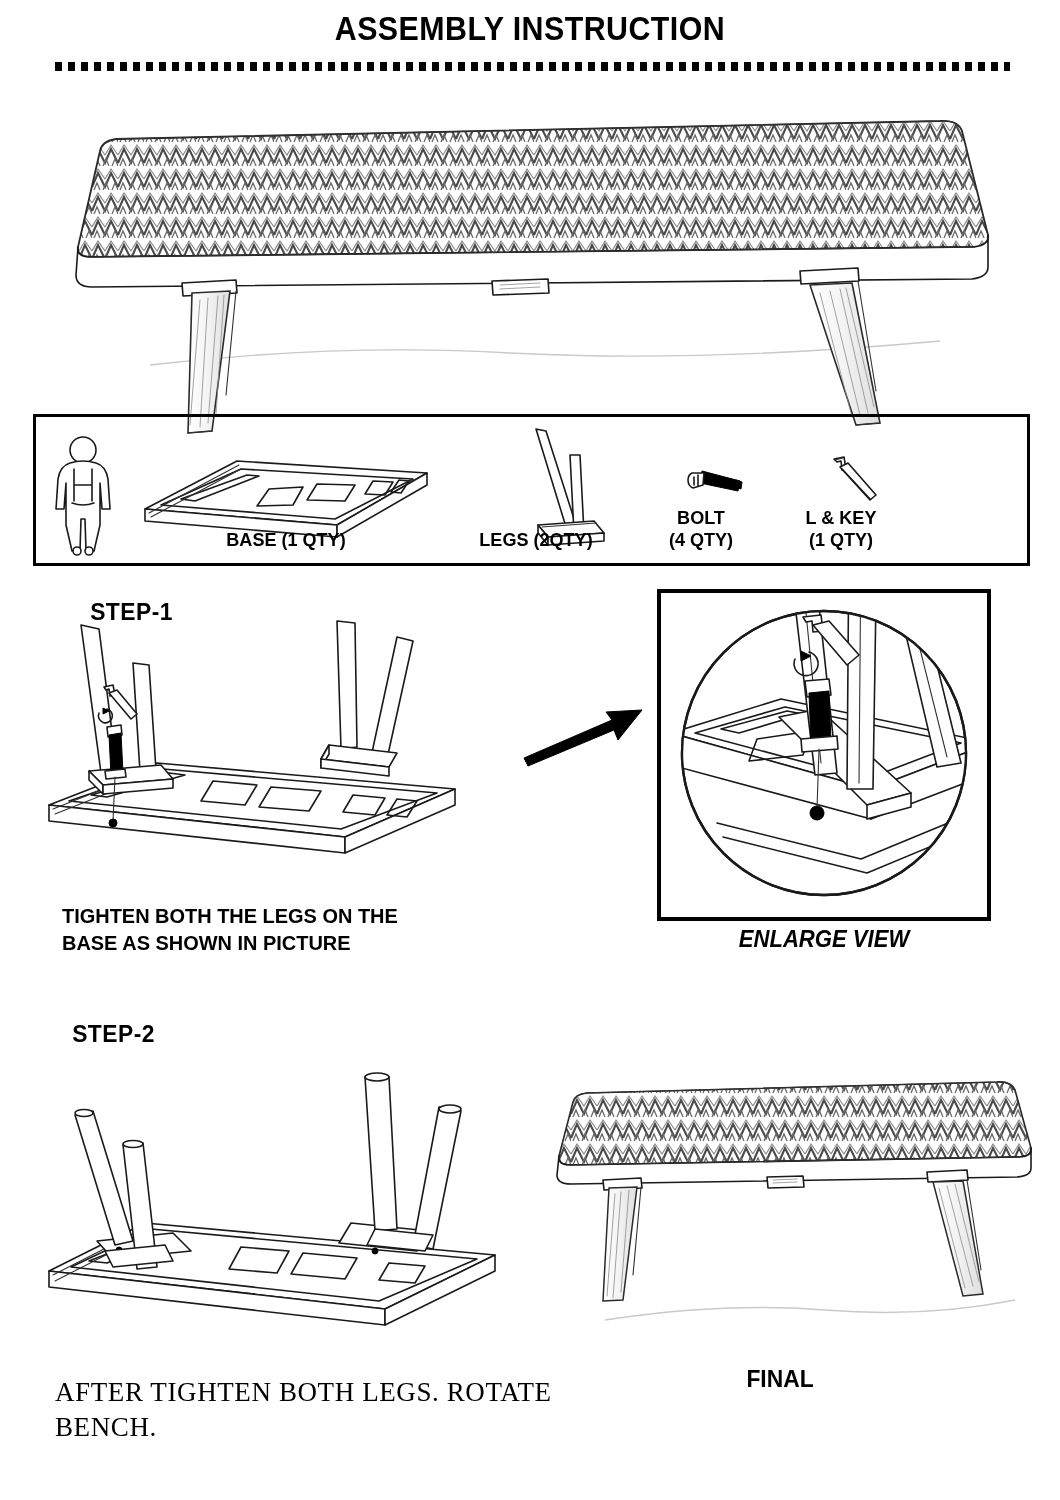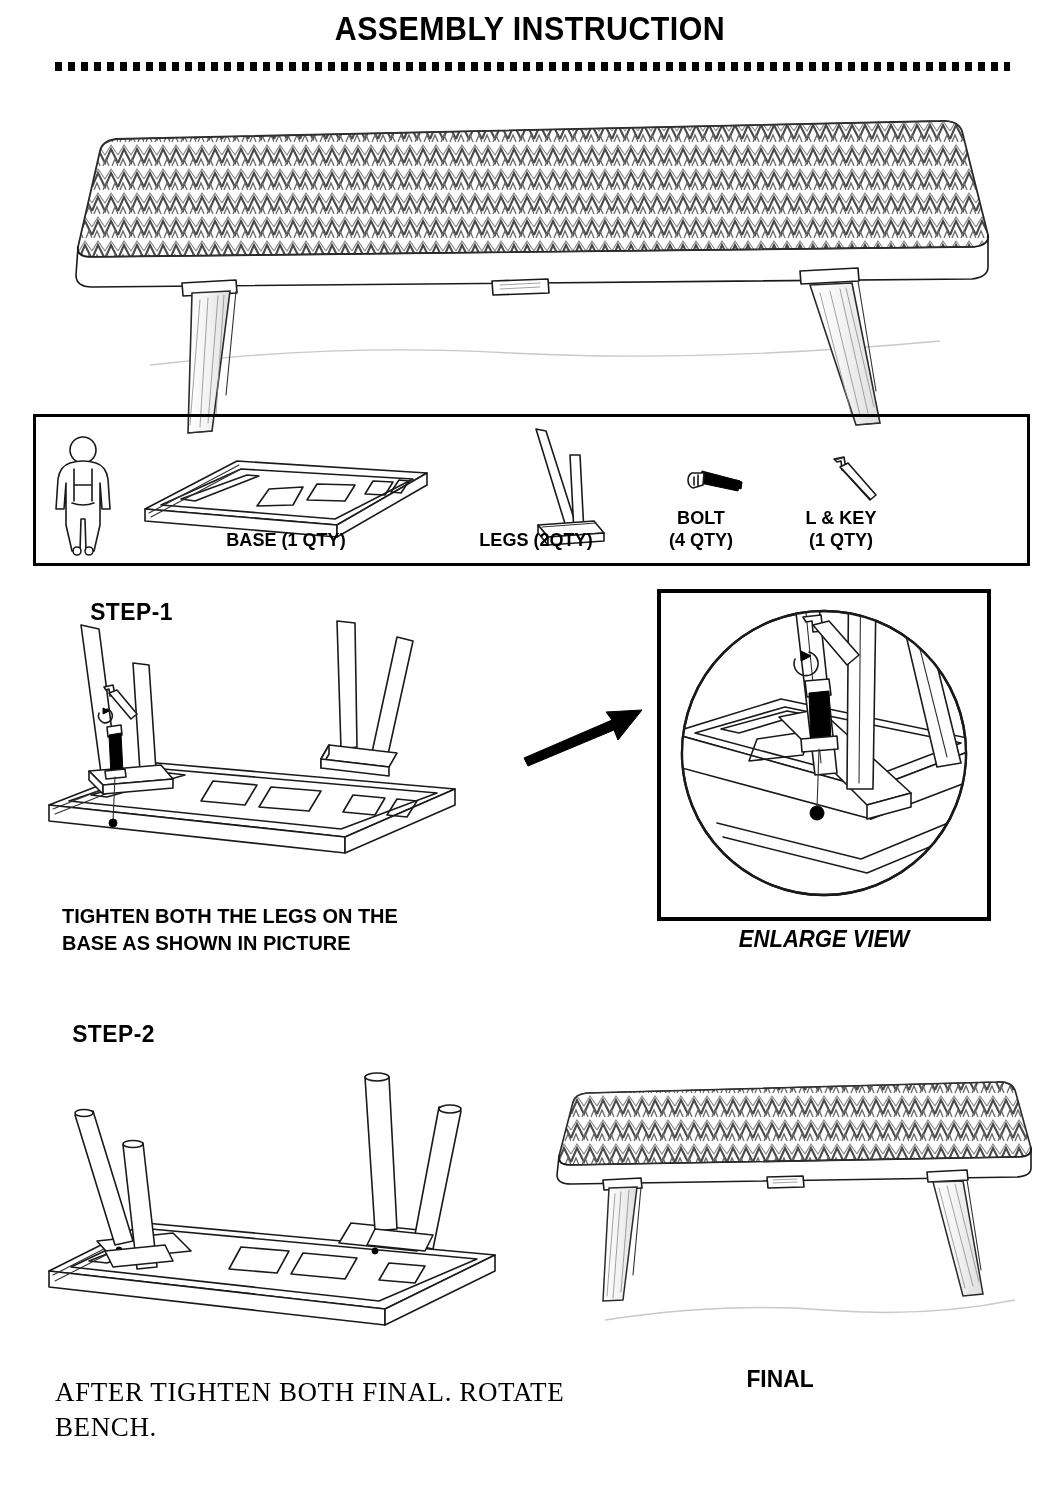--- a/index.html
+++ b/index.html
@@ -381,21 +381,21 @@
     <path class="fillw" d="M394 52 L416 56 L388 194 L368 190 Z"></path>
     <ellipse class="fillw" cx="88" cy="89" rx="10" ry="3.5"></ellipse>
     <ellipse class="fillw" cx="332" cy="22" rx="12" ry="4"></ellipse>
     <ellipse class="fillw" cx="405" cy="54" rx="11" ry="4"></ellipse>
     <ellipse class="fillw" cx="39" cy="58" rx="9" ry="3.5"></ellipse>
     <path class="fillw" d="M60 196 L120 190 L128 206 L68 212 Z"></path>
     <path class="fillw" d="M330 174 L388 180 L380 196 L322 190 Z"></path>
   </svg>
 </div>
 
-<div class="caption-serif" style="left:55px; top:1375px; width:520px;">AFTER TIGHTEN BOTH FINAL. ROTATE
+<div class="caption-serif" style="left:55px; top:1375px; width:520px;">AFTER TIGHTEN BOTH LEGS. ROTATE
 BENCH.</div>
 
 <div class="fig" style="left:545px; top:1070px;">
   <svg width="500" height="280" viewBox="0 0 500 280">
     <path class="shadow" d="M60 250 Q180 232 280 240 Q380 248 470 230"></path>
 
     <path d="M14 86 L28 32 Q30 24 42 23 L452 12 Q466 11 470 20 L486 78 Q488 86 474 87 L26 95 Q12 95 14 86 Z" fill="url(#chevron)" stroke="#2a2a2a" stroke-width="1.6"></path>
     <path class="fillw" d="M14 86 Q12 95 26 95 L474 87 Q488 86 486 78 L486 98 Q486 106 472 107 L26 114 Q12 114 12 105 Z"></path>
     <path class="ln-t" d="M28 32 Q30 24 42 23 L452 12 Q466 11 470 20"></path>
     <path class="ln-t" d="M26 95 L474 87"></path>

